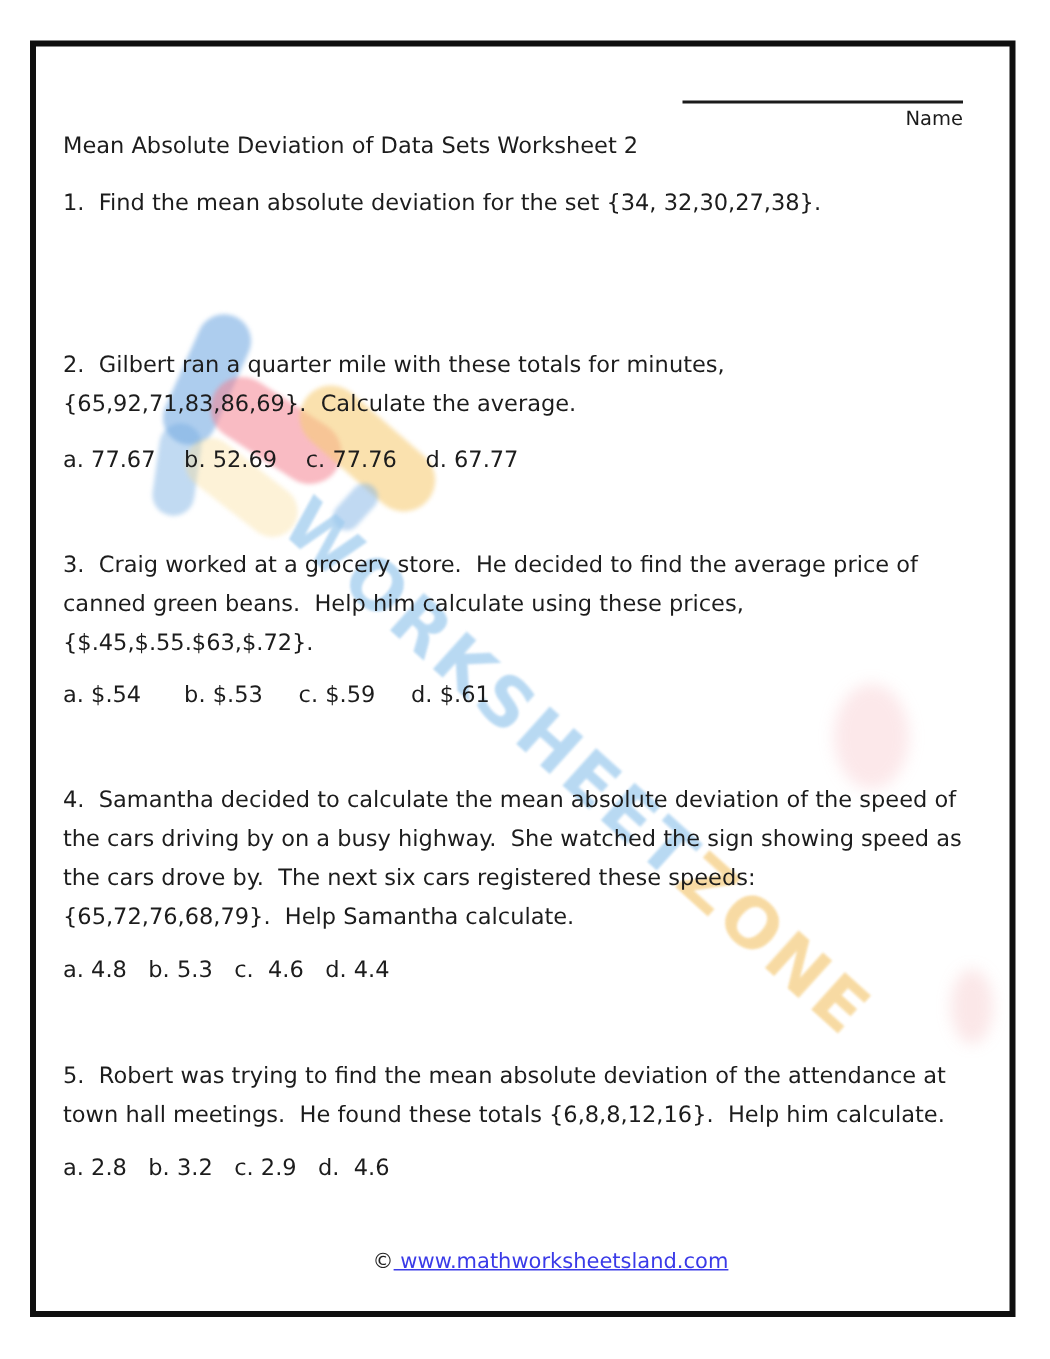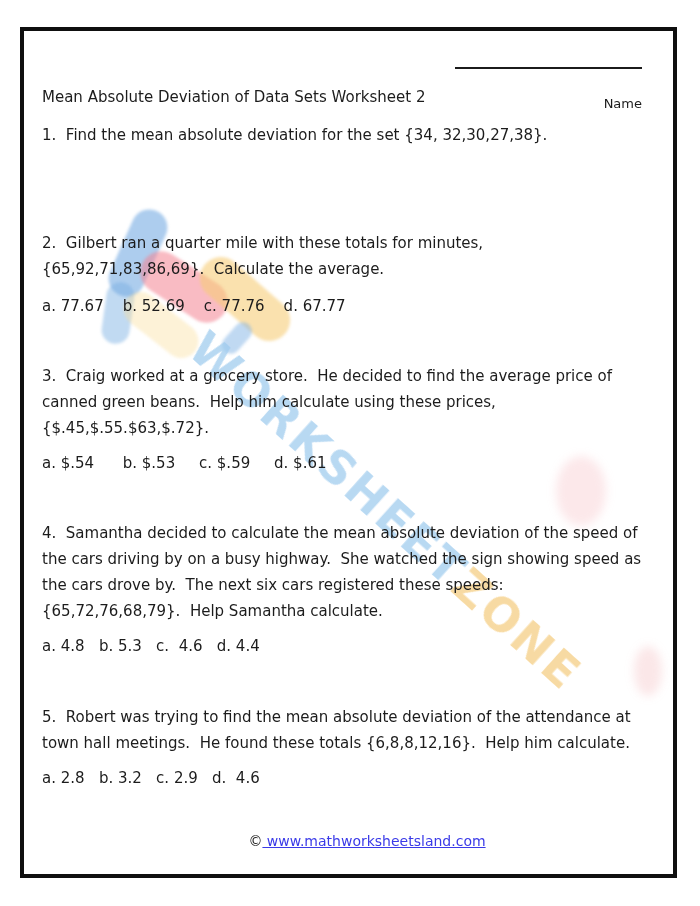--- a/index.html
+++ b/index.html
@@ -55,21 +55,21 @@
   .wm-blue   { color: var(--watermark_blue); }
   .wm-yellow { color: var(--watermark_yellow); }
   
   .content-layer { position: absolute; left: 0; top: 0; width: 700px; height: 906px; z-index: 2; }
   .name-line {
     position: absolute; left: 455px; top: 54px; width: 187px; height: 15px;
     border-bottom: 2px solid #1b1b1b;
   }
   .name-label {
     position: absolute; left: 455px; top: 72px; width: 187px;
-    text-align: right; font-size: 13px; color: #1b1b1b; margin-top: 24px;
+    text-align: right; font-size: 13px; color: #1b1b1b;
   }
   .title {
     position: absolute; left: 42px; top: 84px;
     font-size: 15px; line-height: 26px; white-space: pre;
   }
   .q-text, .choices {
     position: absolute; left: 42px;
     font-size: 15px; line-height: 26px; white-space: pre;
     color: var(--text);
   }

